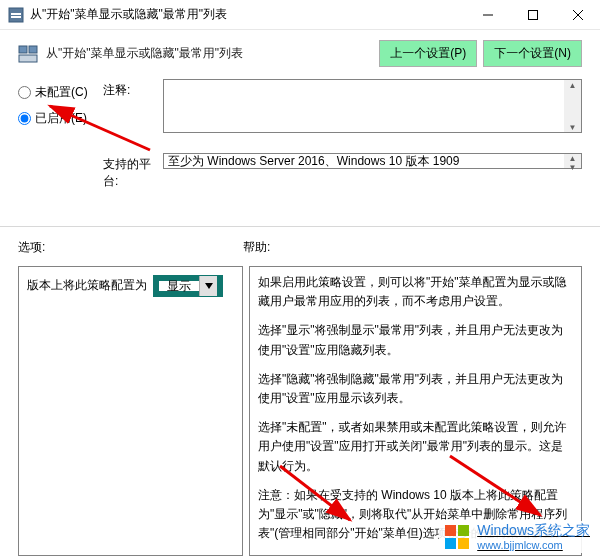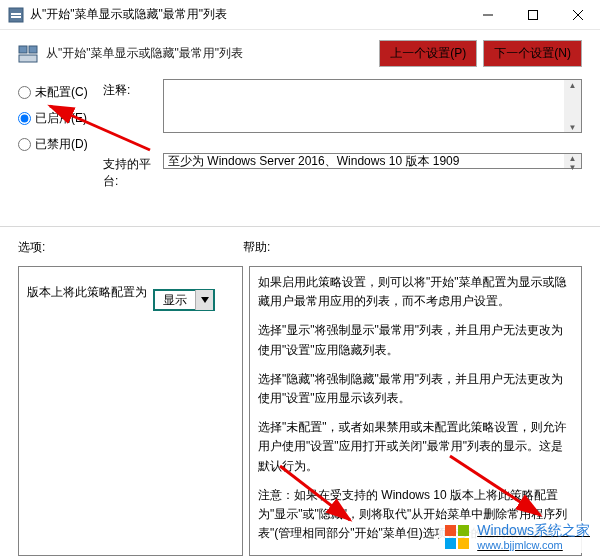--- a/index.html
+++ b/index.html
@@ -9,21 +9,21 @@
     .titlebar-icon { width: 16px; height: 16px; margin-right: 6px; }
     .titlebar-title { flex: 1; font-size: 12px; }
     .win-controls { display: flex; }
     .win-btn { width: 45px; height: 30px; display: flex; align-items: center; justify-content: center; background: transparent; border: none; }
     .win-btn svg { width: 10px; height: 10px; }
     
     .header-row { display: flex; align-items: center; padding: 10px 18px 8px 18px; }
     .header-icon { width: 20px; height: 20px; margin-right: 8px; }
     .header-title { flex: 1; font-size: 12px; color: #1a1a1a; }
     .nav-btns { display: flex; gap: 6px; }
-    .nav-btn { padding: 4px 10px; font-size: 12px; background: #b91c1c; border: 1px solid #adadad; }
+    .nav-btn { padding: 4px 10px; font-size: 12px; background: #86efac; border: 1px solid #adadad; }
     
     .config-area { padding: 4px 18px 8px 18px; display: flex; }
     .radios { width: 85px; }
     .radio-row { display: flex; align-items: center; height: 26px; }
     .radio-row input { margin-right: 4px; }
     .radio-row label { font-size: 12px; }
     .right-config { flex: 1; }
     .config-line { display: flex; align-items: flex-start; margin-bottom: 20px; }
     .config-label { width: 60px; padding-top: 3px; font-size: 12px; }
     .comment-box { flex: 1; height: 54px; border: 1px solid #828282; background: #fff; padding: 2px; resize: none; position: relative; }
@@ -34,21 +34,21 @@
     
     .divider { height: 1px; background: #d8d8d8; margin: 8px 0; }
     
     .labels-row { display: flex; padding: 4px 18px; }
     .labels-row .opt-lbl { width: 225px; font-size: 12px; }
     .labels-row .help-lbl { font-size: 12px; }
     
     .panels { display: flex; padding: 6px 18px 10px 18px; gap: 6px; }
     .options-panel { width: 225px; border: 1px solid #828282; background: #fff; padding: 8px; height: 290px; }
     .opt-inner-label { font-size: 12px; margin-bottom: 2px; display: block; }
-    .select-box { display: inline-flex; align-items: center; border: 2px solid #0f766e; background: #fff; height: 22px; margin-top: 14px; }
+    .select-box { display: inline-flex; align-items: center; border: 6px solid #0f766e; background: #fff; height: 22px; margin-top: 0; }
     .select-val { padding: 0 8px; font-size: 12px; }
     .select-arrow { width: 18px; height: 20px; background: #e1e1e1; display: flex; align-items: center; justify-content: center; border-left: 1px solid #adadad; }
     
     .help-panel { flex: 1; border: 1px solid #828282; background: #fff; padding: 6px 8px; height: 290px; font-size: 12px; line-height: 1.6; overflow: hidden; }
     .help-panel p { margin-bottom: 10px; }
     
     .arrow-annot { position: absolute; pointer-events: none; }
     
     .watermark { position: absolute; right: 6px; bottom: 4px; display: flex; align-items: center; gap: 6px; background: rgba(255,255,255,0.9); padding: 2px 4px; text-decoration: underline; }
     .wm-logo { width: 28px; height: 28px; }
@@ -102,24 +102,20 @@
 <div class="config-area">
   <div class="radios">
     <div class="radio-row">
       <input type="radio" name="state" id="r-nc" style="">
       <label for="r-nc">未配置(C)</label>
     </div>
     <div class="radio-row">
       <input type="radio" name="state" id="r-en" checked="" style="">
       <label for="r-en">已启用(E)</label>
     </div>
-    <div class="radio-row">
-      <input type="radio" name="state" id="r-dis" style="">
-      <label for="r-dis">已禁用(D)</label>
-    </div>
   </div>
   <div class="right-config">
     <div class="config-line">
       <span class="config-label">注释:</span>
       <div class="comment-box">
         <span></span>
         <div class="comment-scroll">
           <div class="scroll-btn">▲</div>
           <div class="scroll-btn">▼</div>
         </div>

